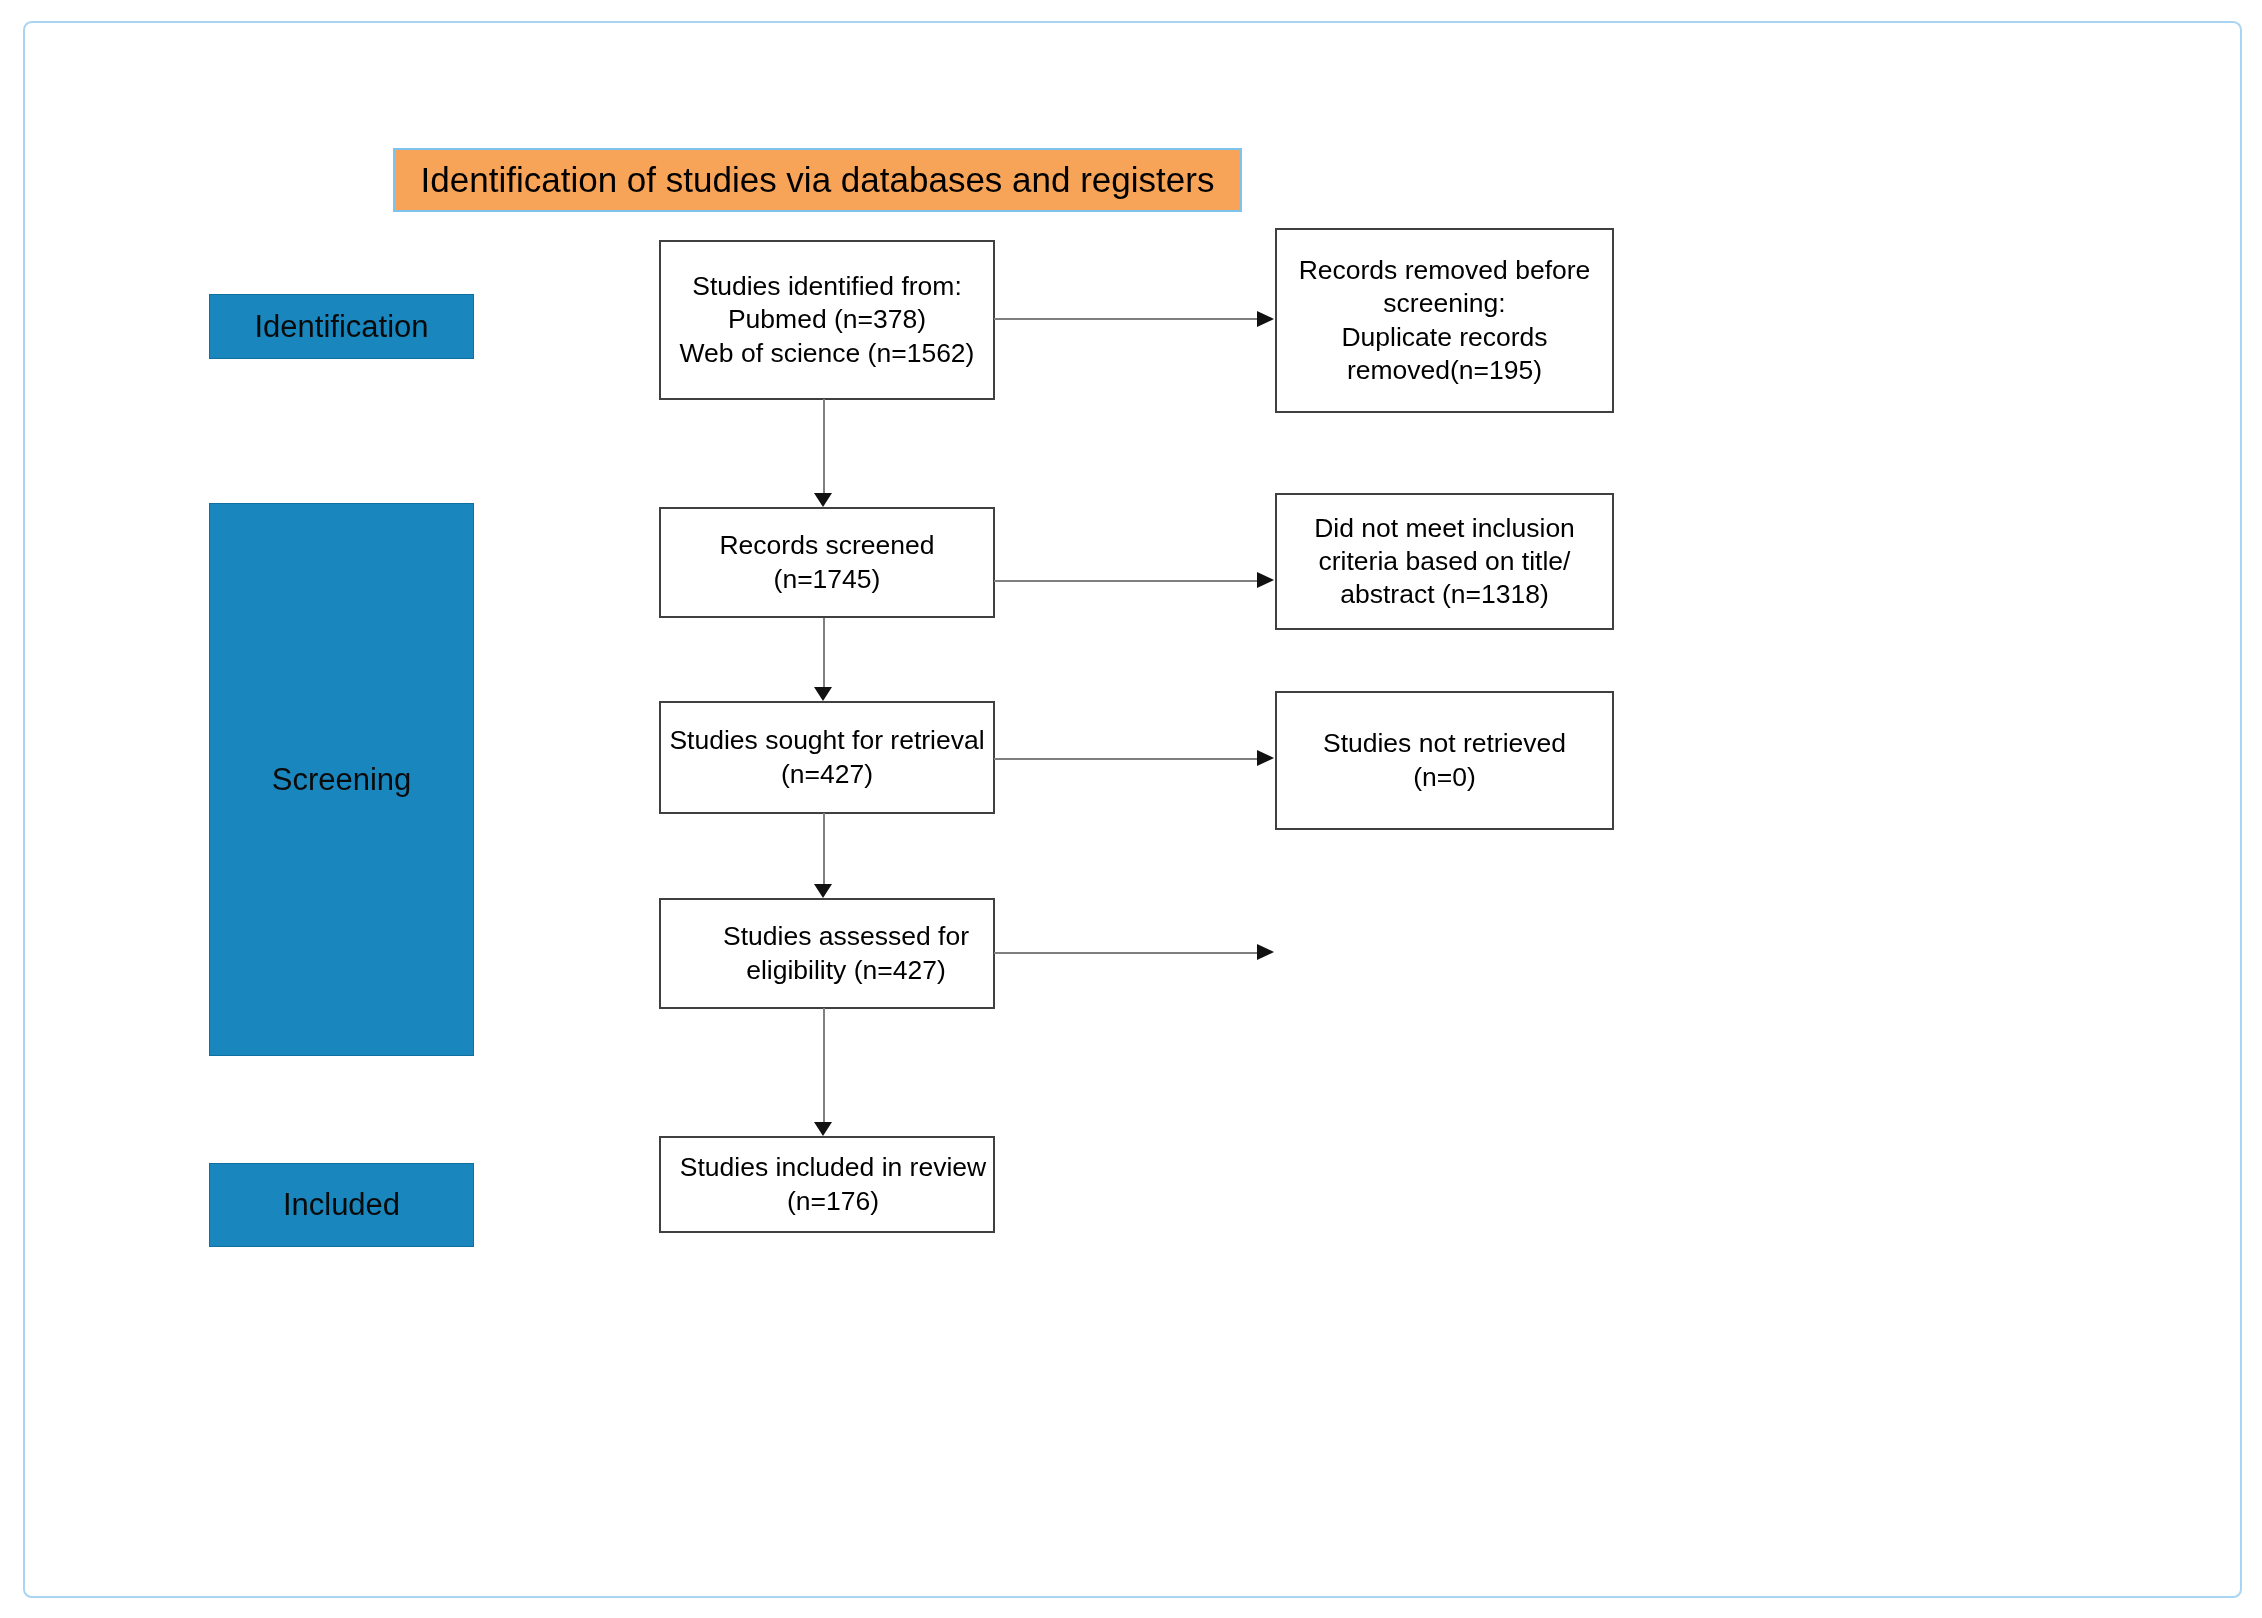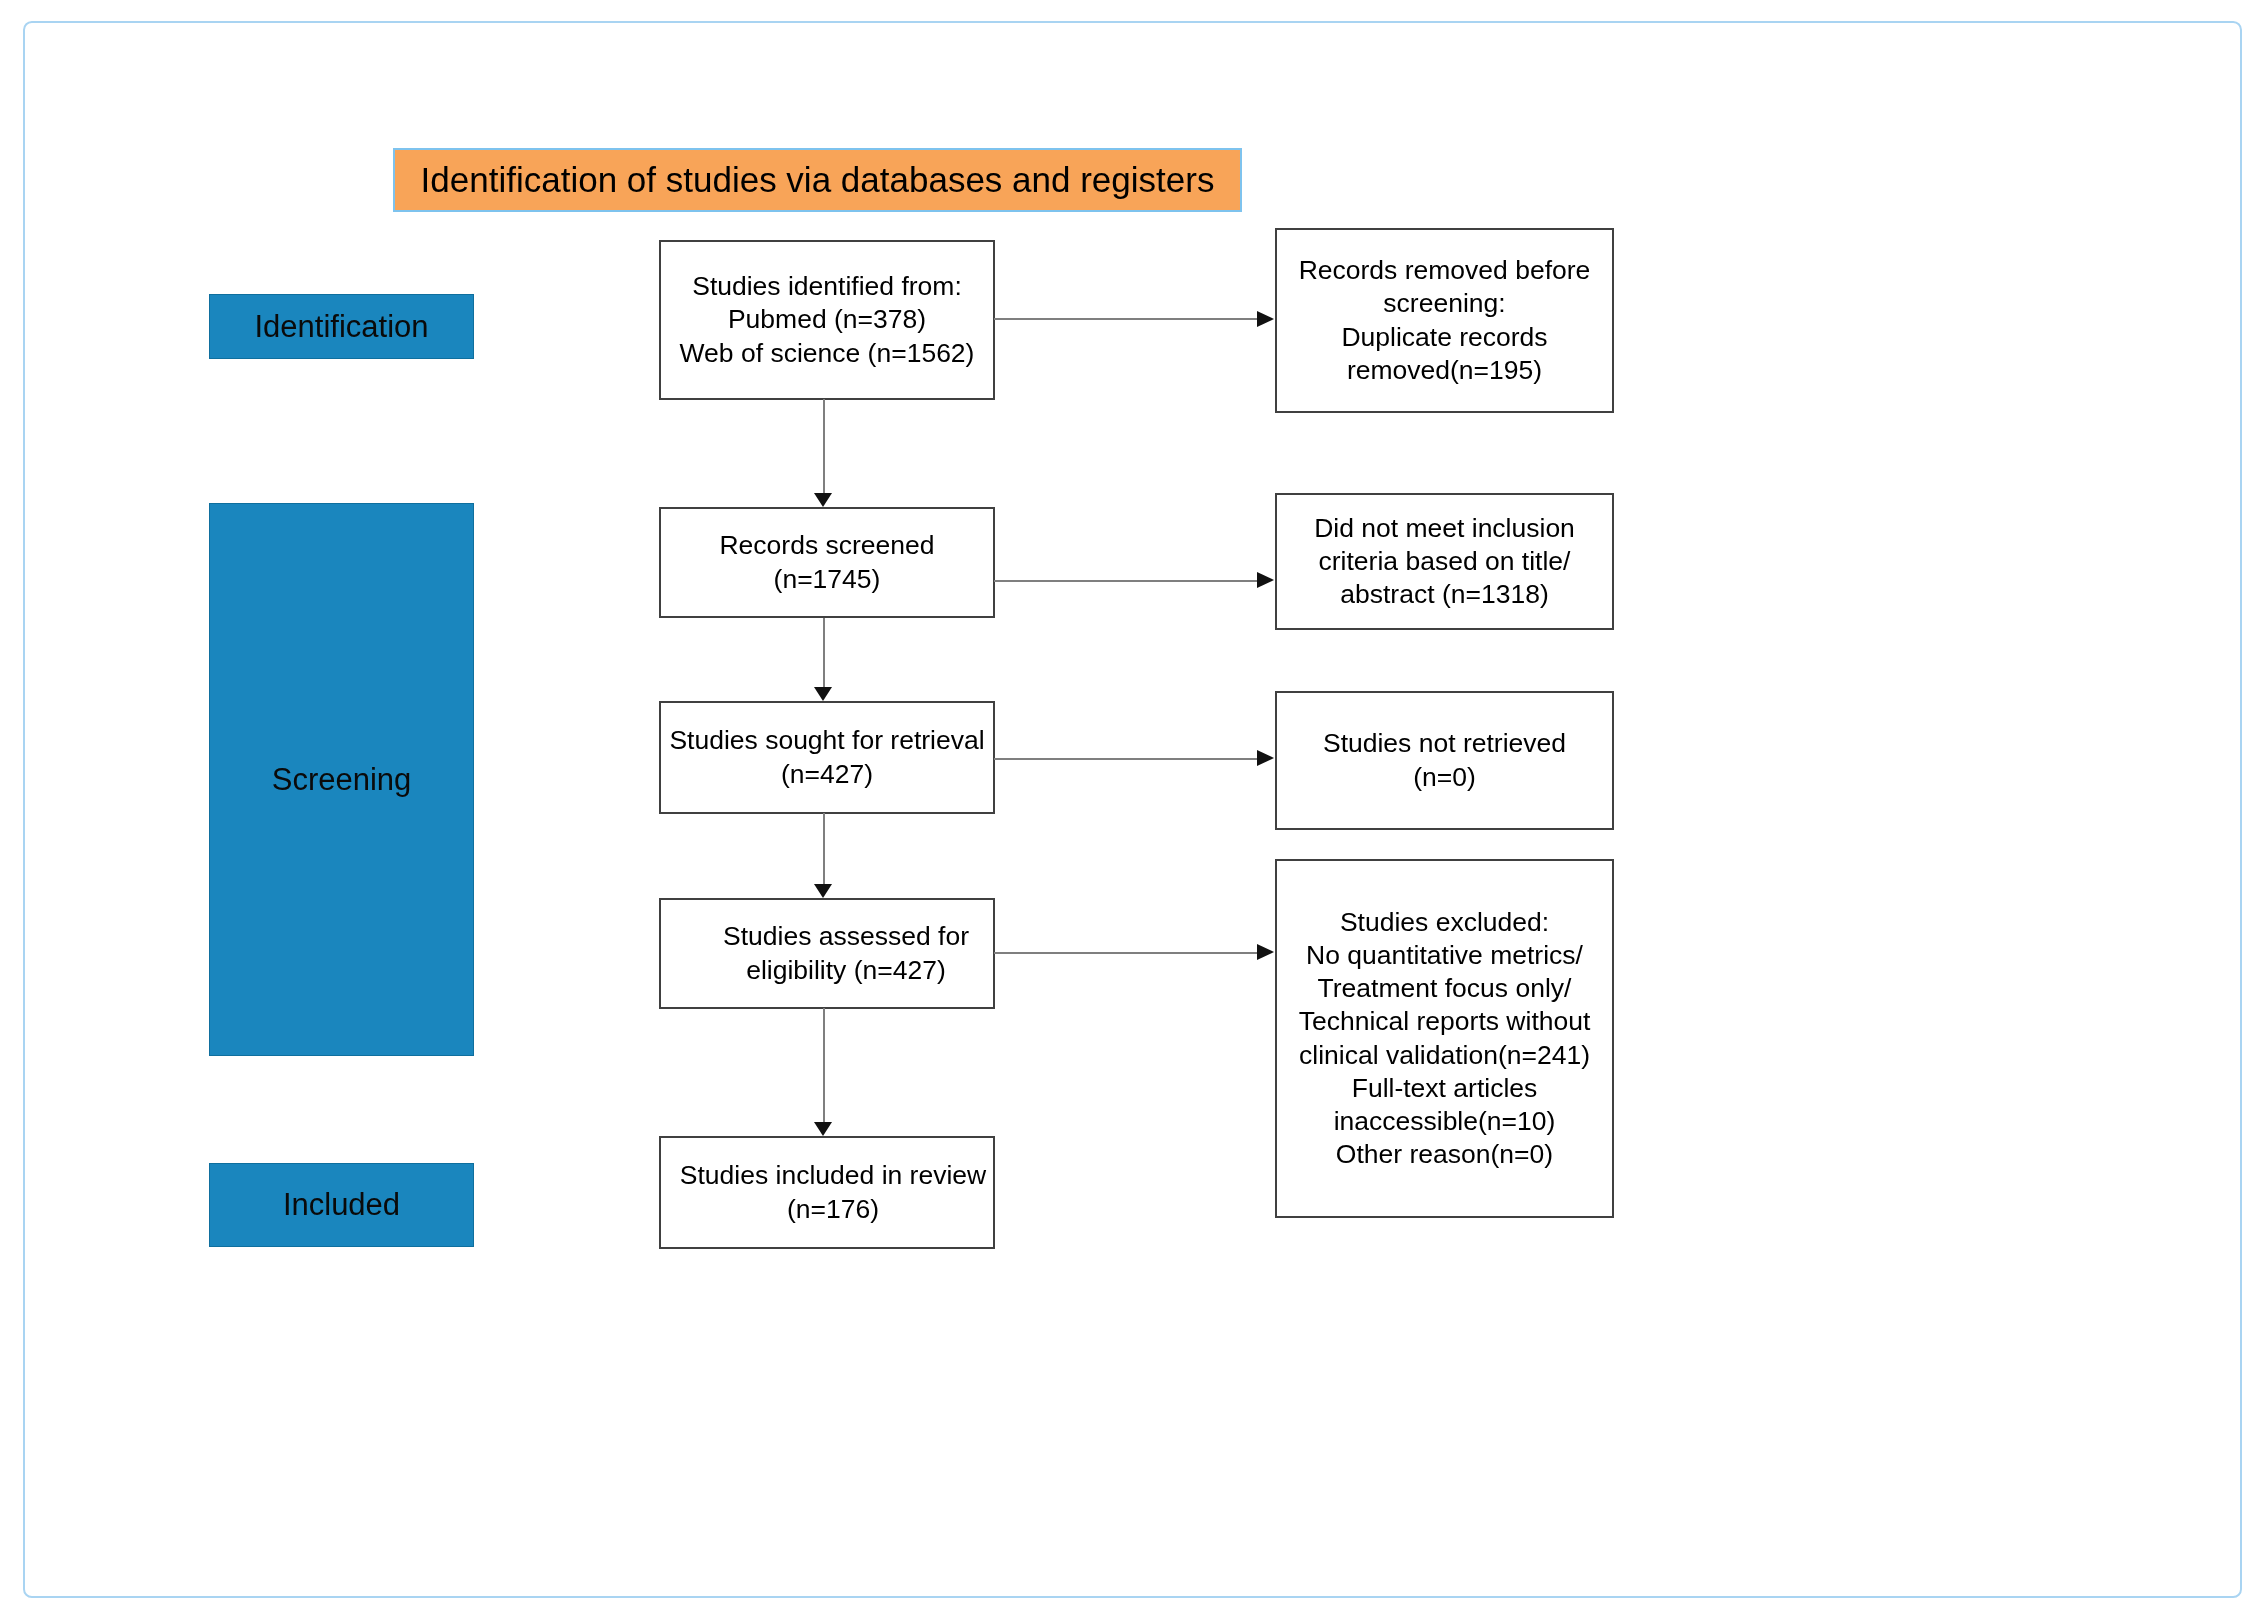--- a/index.html
+++ b/index.html
@@ -53,21 +53,21 @@
     font-size: 26.5px;
     line-height: 1.25;
   }
   .fbox span { white-space: pre-line; }
 
   .m  { left: 659px;  width: 336px; }
   .m1 { top: 240px;  height: 160px; }
   .m2 { top: 507px;  height: 111px; }
   .m3 { top: 701px;  height: 113px; }
   .m4 { top: 898px; height: 111px; padding-left: 38px; }
-  .m5 { top: 1136px; height: 113px; padding-left: 12px; }
+  .m5 { top: 1136px; height: 97px; padding-left: 12px; }
 
   .r  { left: 1275px; width: 339px; }
   .r1 { top: 228px;  height: 185px; }
   .r2 { top: 493px;  height: 137px; }
   .r3 { top: 691px;  height: 139px; }
   .r4 { top: 859px;  height: 359px; }
 
   .vline { position: absolute; left: 823px; width: 1.8px; background: #7f7f7f; }
   .v1 { top: 399px;  height: 95px; }
   .v2 { top: 618px;  height: 71px; }
@@ -155,30 +155,20 @@
   </div>
   <div class="fbox r r2">
     <span>Did not meet inclusion
 criteria based on title/
 abstract (n=1318)</span>
   </div>
   <div class="fbox r r3">
     <span>Studies not retrieved
 (n=0)</span>
   </div>
-  <div class="fbox r r4">
-    <span>Studies excluded:
-No quantitative metrics/
-Treatment focus only/
-Technical reports without
-clinical validation(n=241)
-Full-text articles
-inaccessible(n=10)
-Other reason(n=0)</span>
-  </div>
 
   <div class="vline v1"></div>
   <div class="arrow-down ad1"></div>
   <div class="vline v2"></div>
   <div class="arrow-down ad2"></div>
   <div class="vline v3"></div>
   <div class="arrow-down ad3"></div>
   <div class="vline v4"></div>
   <div class="arrow-down ad4"></div>
 

